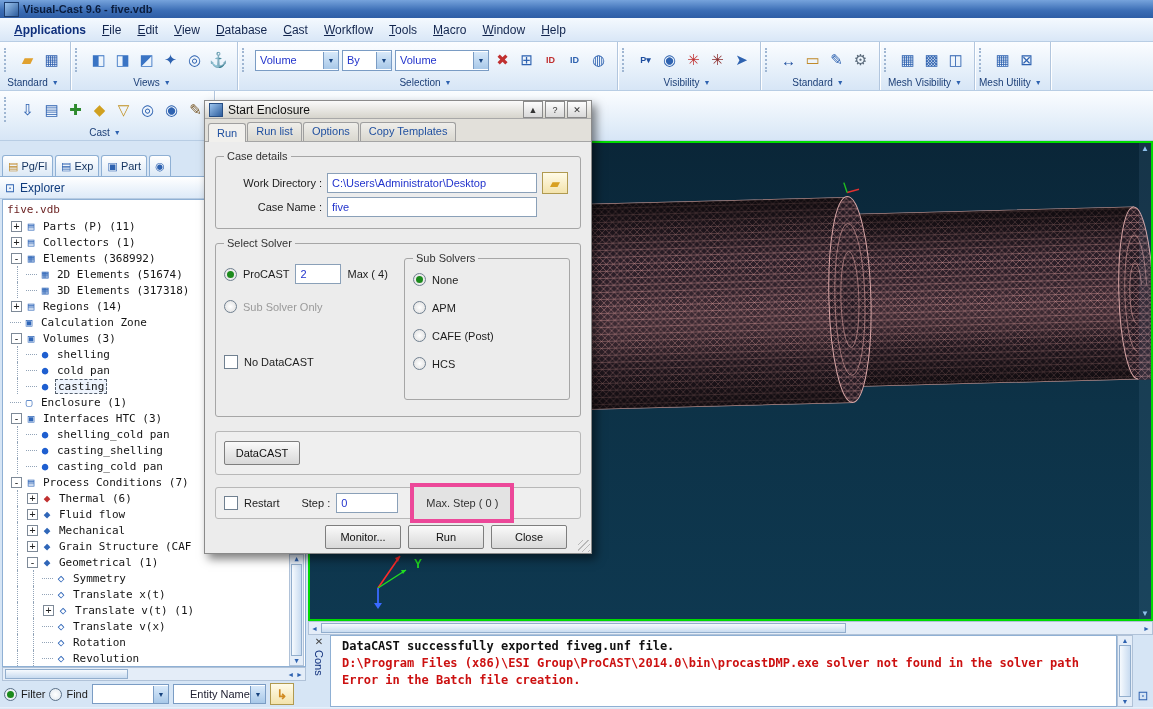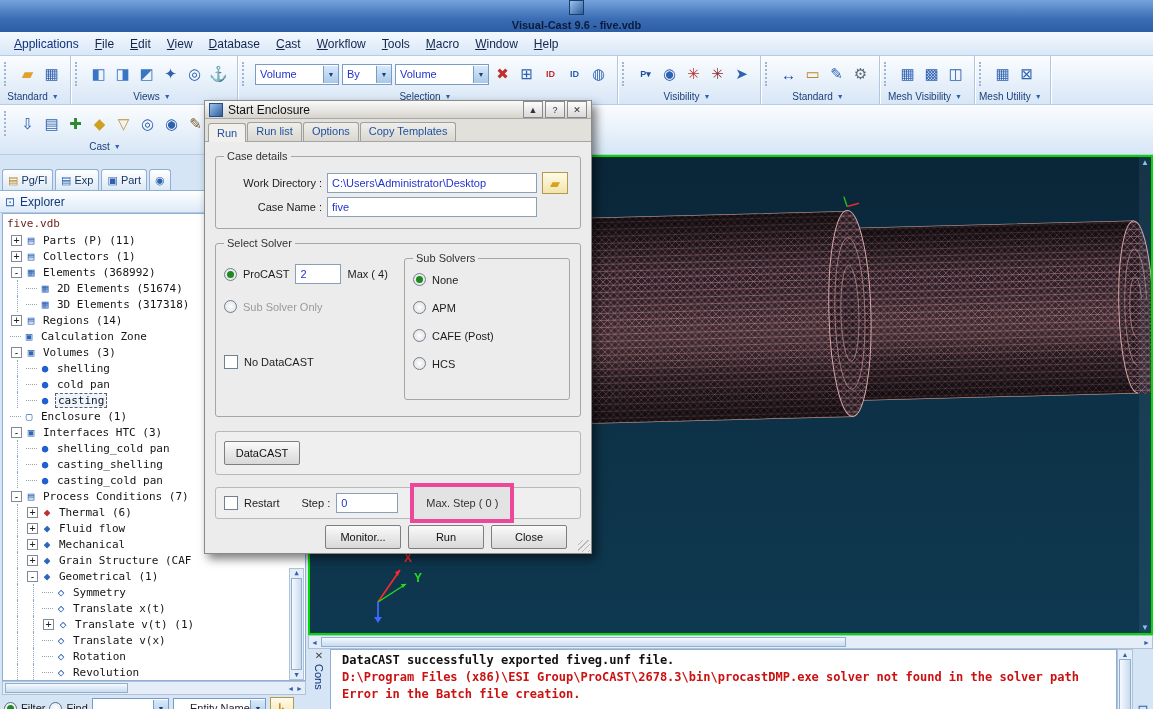--- a/index.html
+++ b/index.html
@@ -1,27 +1,27 @@
 <!DOCTYPE html>
 <html><head>
 <meta charset="utf-8">
 <style>
   html,body{margin:0;padding:0;}
   body{width:1153px;height:709px;overflow:hidden;position:relative;
        font-family:"Liberation Sans",sans-serif;background:#d6e5f5;font-size:12px;}
   u{text-decoration:underline;}
 
   
-  .titlebar{height:32px;background:linear-gradient(#76a3dc,#3a6cb4 60%,#2d5da5);
-    display:flex;align-items:center;gap:4px;padding:0 4px;font-size:11px;font-weight:bold;color:#0a1c3c;flex-direction:column;}
+  .titlebar{height:18px;background:linear-gradient(#76a3dc,#3a6cb4 60%,#2d5da5);
+    display:flex;align-items:center;gap:4px;padding:0 4px;font-size:11px;font-weight:bold;color:#0a1c3c;}
   .app-icon{width:13px;height:13px;background:linear-gradient(135deg,#9cc4ee,#2c5c9c);border:1px solid #1c3c6c;}
   .menubar{height:23px;background:linear-gradient(#f4f9fe,#d9e7f7);display:flex;align-items:center;
     padding:0 6px;color:#12254e;border-bottom:1px solid #b8cde4;}
   .menu-item{padding:2px 8px;cursor:default;}
-  .menu-item.bold{font-weight:normal;color:#10307c;}
+  .menu-item.bold{font-weight:bold;color:#10307c;}
 
   
   .toolbar1{height:48px;display:flex;background:linear-gradient(#fbfdff,#d7e6f6);border-bottom:1px solid #b8cde4;overflow:hidden;}
   .toolbar2{height:49px;display:flex;background:linear-gradient(#fbfdff,#d7e6f6);border-bottom:1px solid #b8cde4;overflow:hidden;}
   .tb-section{display:flex;flex-direction:column;border-right:1px solid #b2c6de;box-shadow:1px 0 0 #fff;
     padding:2px 8px 1px 4px;position:relative;}
   .tb-grip{width:4px;border-left:2px dotted #9fb6d2;align-self:stretch;margin:4px 4px 4px 0;}
   .tb-top{display:flex;align-items:center;gap:3px;flex:1;}
   .tbico{width:21px;height:21px;display:flex;align-items:center;justify-content:center;font-size:15px;cursor:default;}
   .tbico.small-text{font-size:9px;font-weight:bold;}
@@ -578,21 +578,21 @@
       <span style="margin-left:auto;padding:0 2px;">►</span>
     </div>
 
     <div class="console">
       <div class="con-side">
         <span class="con-close">✕</span>
         <span class="con-tab">Cons</span>
       </div>
       <div class="con-text" id="console-lines">
           <div class="con-line info">DataCAST successfully exported fiveg.unf file.</div>
-          <div class="con-line error">D:\Program Files (x86)\ESI Group\ProCAST\2678.3\bin\procastDMP.exe solver not found in the solver path</div>
+          <div class="con-line error">D:\Program Files (x86)\ESI Group\ProCAST\2014.0\bin\procastDMP.exe solver not found in the solver path</div>
           <div class="con-line error">Error in the Batch file creation.</div>
         </div>
       <div class="con-vscroll">
         <span>▲</span>
         <span class="con-vthumb"></span>
         <span>▼</span>
       </div>
       <div class="con-right">
         <span>⊡</span>
       </div>

